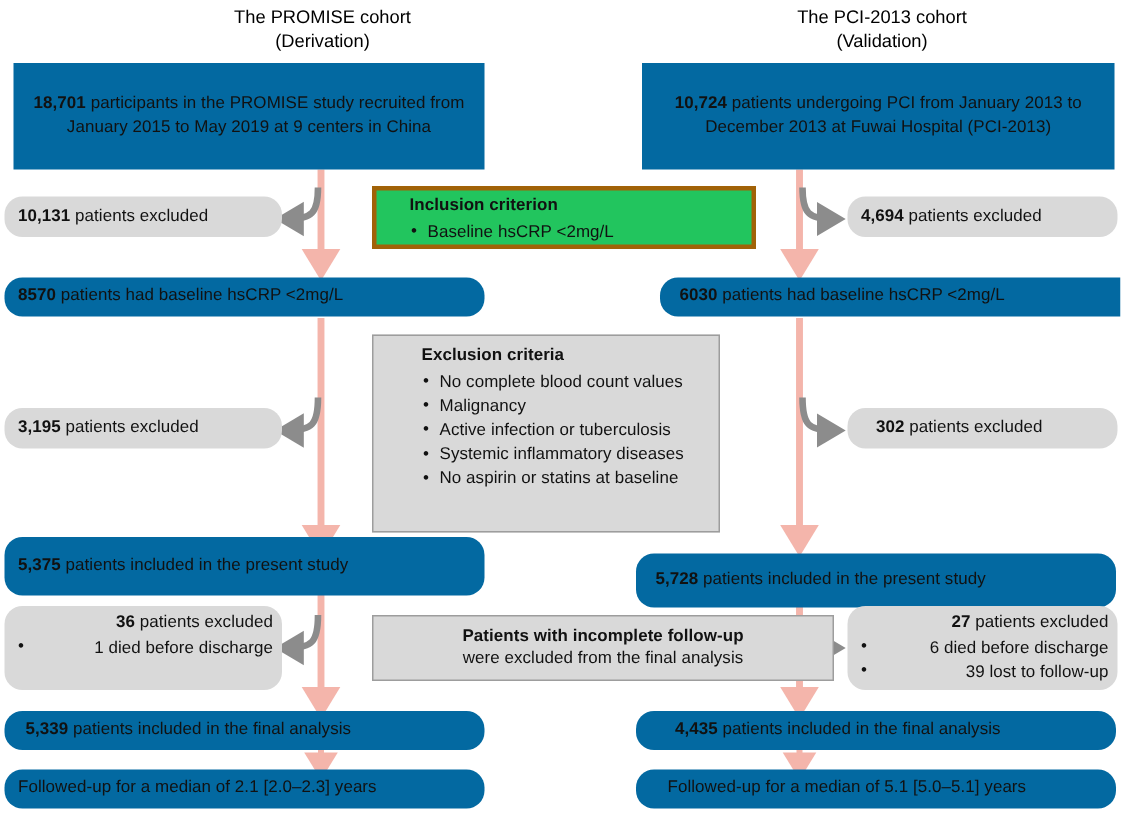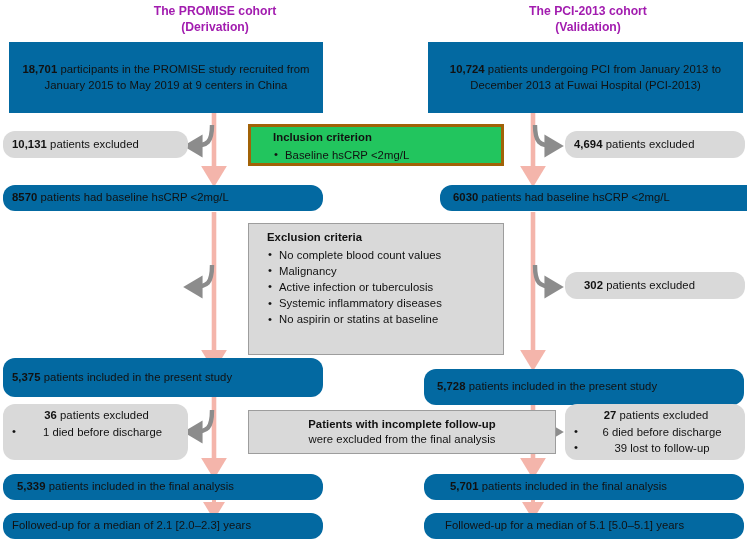--- a/index.html
+++ b/index.html
@@ -34,27 +34,27 @@
     border: 1px solid #9d9d9d;
   }
   .gray-noborder {
     background: #d9d9d9;
   }
   .pink {
     background: #22c55e;
     border: 3px solid #a16207;
   }
   .ctr { text-align: center; }
-  .lft { text-align: center; border-radius: 12px; }
+  .lft { text-align: right; border-radius: 12px; }
   b, .bold { font-weight: bold; }
   .title {
     position: absolute;
     font-size: 12.2px;
-    font-weight: bold;
-    color: #a21caf;
+    font-weight: normal;
+    color: #000000;
     text-align: center;
     line-height: 16px;
   }
   .pad-c {
     display: flex;
     align-items: center;
     justify-content: center;
     height: 100%;
   }
   .pad-l {
@@ -154,20 +154,25 @@
       <div><b>10,131</b><span> patients excluded</span></div>
     </div>
   </div>
 
   <div class="node blue lft" style="left:3px; top:185px; width:320px; height:26px;">
     <div class="pad-l">
       <div><b>8570</b><span> patients had baseline hsCRP &lt;2mg/L</span></div>
     </div>
   </div>
 
+  <div class="node gray-noborder lft" style="left:3px; top:272px; width:185px; height:27px;">
+    <div class="pad-l">
+      <div><b>3,195</b><span> patients excluded</span></div>
+    </div>
+  </div>
 
   <div class="node blue lft" style="left:3px; top:358px; width:320px; height:39px;">
     <div class="pad-l">
       <div><b>5,375</b><span> patients included in the present study</span></div>
     </div>
   </div>
 
   <div class="node gray-noborder lft" style="left:3px; top:404px; width:185px; height:56px;">
     <div class="inner-box" style="padding:4px 6px 4px 8px;">
       <div><b>36</b><span> patients excluded</span></div>
@@ -226,40 +231,40 @@
       <div><b>27</b><span> patients excluded</span></div>
       <ul class="crit">
         <li>6 died before discharge</li>
         <li>39 lost to follow-up</li>
       </ul>
     </div>
   </div>
 
   <div class="node blue lft" style="left:424px; top:474px; width:320px; height:26px;">
     <div class="pad-l" style="padding-left:26px;">
-      <div><b>5,701</b><span> patients included in the final analysis</span></div>
+      <div><b>4,435</b><span> patients included in the final analysis</span></div>
     </div>
   </div>
 
   <div class="node blue lft" style="left:424px; top:513px; width:320px; height:26px;">
     <div class="pad-l" style="padding-left:21px;">
       <div>Followed-up for a median of 5.1 [5.0–5.1] years</div>
     </div>
   </div>
 
   <div class="node pink" style="left:248px; top:124px; width:256px; height:42px;">
     <div class="inner-box" style="padding:3px 10px 4px 22px;">
       <span class="crit-title">Inclusion criterion</span>
       <ul class="crit">
         <li>Baseline hsCRP &lt;2mg/L</li>
       </ul>
     </div>
   </div>
 
-  <div class="node gray" style="left:248px; top:223px; width:256px; height:132px;">
+  <div class="node gray" style="left:248px; top:223px; width:232px; height:132px;padding-left:14px;">
     <div class="inner-box" style="padding:6px 10px 5px 18px;">
       <span class="crit-title">Exclusion criteria</span>
       <ul class="crit">
         <li>No complete blood count values</li>
         <li>Malignancy</li>
         <li>Active infection or tuberculosis</li>
         <li>Systemic inflammatory diseases</li>
         <li>No aspirin or statins at baseline</li>
       </ul>
     </div>

